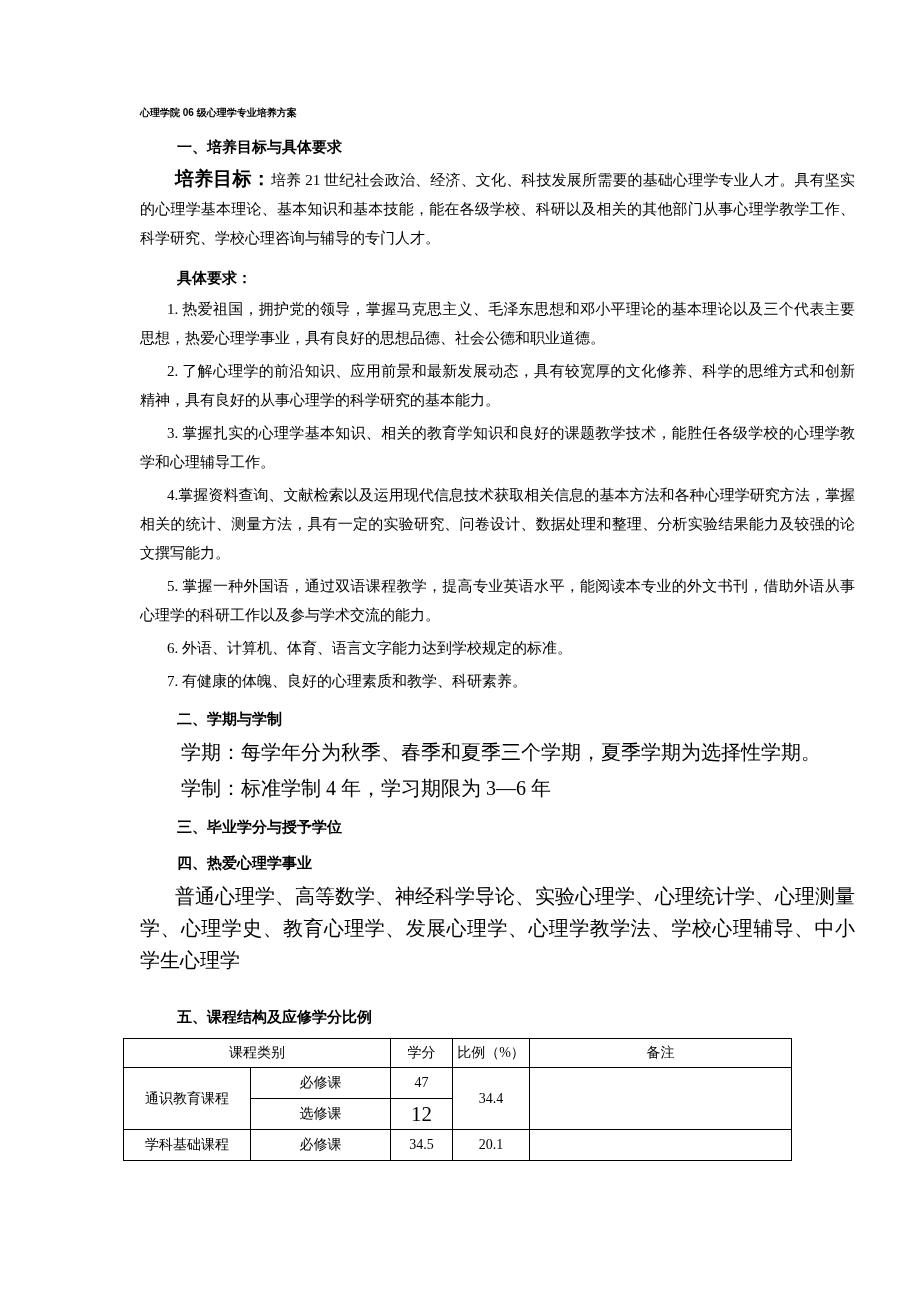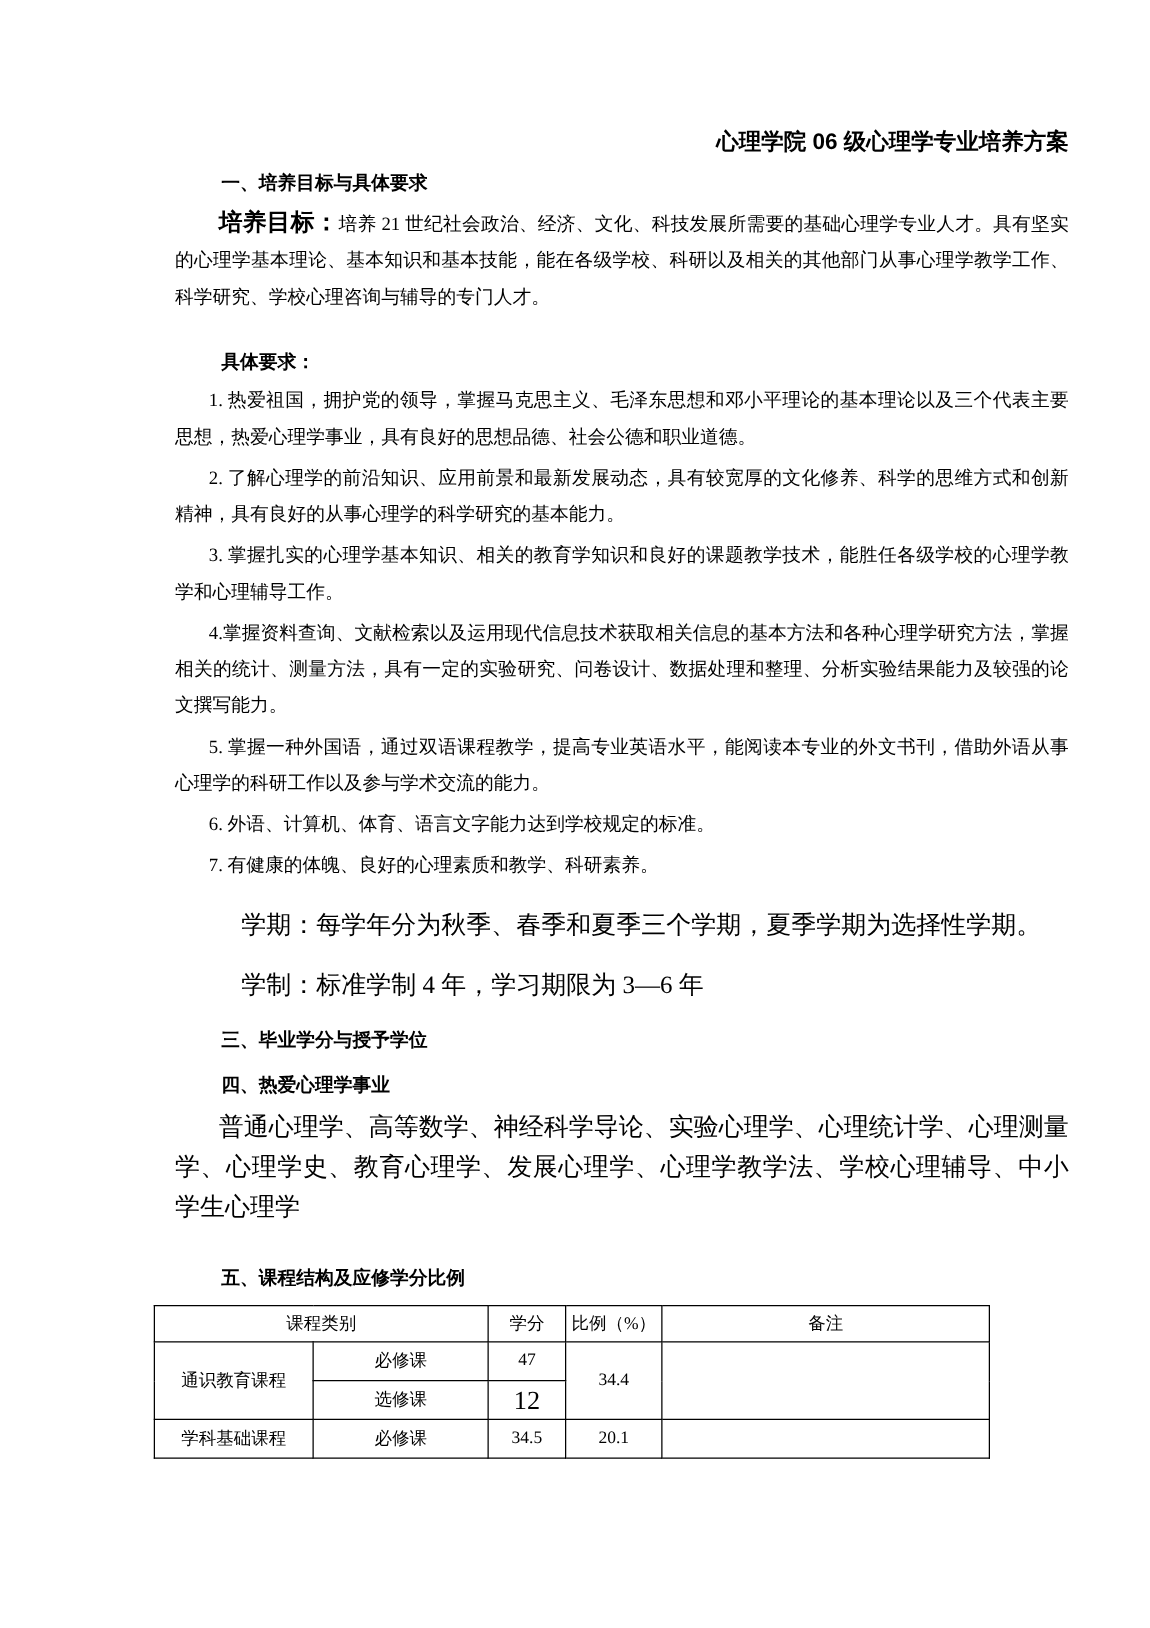--- a/index.html
+++ b/index.html
@@ -8,35 +8,34 @@
     width: 920px;
     height: 1302px;
     box-sizing: border-box;
     background: #ffffff;
     color: #000000;
     font-family: "Liberation Serif", "DejaVu Serif", serif;
     padding: 102px 65px 0 140px;
     overflow: hidden;
   }
   .doc-title {
-    font-size: 18px;
+    font-size: 10px;
     font-weight: bold;
     line-height: 22px;
     font-family: "Liberation Sans", "DejaVu Sans", sans-serif;
-    text-align: right;
   }
   .h1 {
     font-size: 15px;
     font-weight: bold;
     line-height: 26px;
     margin: 10px 0 4px 0;
     padding-left: 37px;
     font-family: "Liberation Sans", "DejaVu Sans", sans-serif;
   }
-  .h1.tight { margin-top: 24px; font-family: Liberation Serif, serif; }
+  .h1.tight { margin-top: 12px; font-family: Liberation Serif, serif; }
   .h1.sec5 { margin-top: 28px; }
   .para-sm {
     font-size: 15px;
     line-height: 29px;
     text-align: justify;
     margin: 0;
   }
   .goal-para { text-indent: 35px; margin-top: 2px; }
   .goal-label {
     font-size: 19px;
@@ -46,21 +45,21 @@
   .req-item {
     font-size: 15px;
     line-height: 29px;
     text-align: justify;
     text-indent: 27px;
     margin: 4px 0 0 0;
   }
   .para-lg {
     font-size: 20px;
     line-height: 32px;
-    margin: 16px;
+    margin: 4px;
   }
   .lbl-indent { padding-left: 37px; }
   .core-para {
     text-indent: 35px;
     text-align: justify;
     margin: 0;
   }
   table.curriculum {
     border-collapse: collapse;
     table-layout: fixed;
@@ -93,20 +92,21 @@
   <div class="h1 tight">具体要求：</div>
 
   <p class="req-item">1. 热爱祖国，拥护党的领导，掌握马克思主义、毛泽东思想和邓小平理论的基本理论以及三个代表主要思想，热爱心理学事业，具有良好的思想品德、社会公德和职业道德。</p>
   <p class="req-item">2. 了解心理学的前沿知识、应用前景和最新发展动态，具有较宽厚的文化修养、科学的思维方式和创新精神，具有良好的从事心理学的科学研究的基本能力。</p>
   <p class="req-item">3. 掌握扎实的心理学基本知识、相关的教育学知识和良好的课题教学技术，能胜任各级学校的心理学教学和心理辅导工作。</p>
   <p class="req-item">4.掌握资料查询、文献检索以及运用现代信息技术获取相关信息的基本方法和各种心理学研究方法，掌握相关的统计、测量方法，具有一定的实验研究、问卷设计、数据处理和整理、分析实验结果能力及较强的论文撰写能力。</p>
   <p class="req-item">5. 掌握一种外国语，通过双语课程教学，提高专业英语水平，能阅读本专业的外文书刊，借助外语从事心理学的科研工作以及参与学术交流的能力。</p>
   <p class="req-item">6. 外语、计算机、体育、语言文字能力达到学校规定的标准。</p>
   <p class="req-item">7. 有健康的体魄、良好的心理素质和教学、科研素养。</p>
 
+  <div class="h1">二、学期与学制</div>
   <p class="para-lg lbl-indent">学期：每学年分为秋季、春季和夏季三个学期，夏季学期为选择性学期。</p>
   <p class="para-lg lbl-indent">学制：标准学制 4 年，学习期限为 3—6 年</p>
 
   <div class="h1">三、毕业学分与授予学位</div>
 
   <div class="h1">四、热爱心理学事业</div>
   <p class="para-lg core-para">普通心理学、高等数学、神经科学导论、实验心理学、心理统计学、心理测量学、心理学史、教育心理学、发展心理学、心理学教学法、学校心理辅导、中小学生心理学</p>
 
   <div class="h1 sec5">五、课程结构及应修学分比例</div>
 

